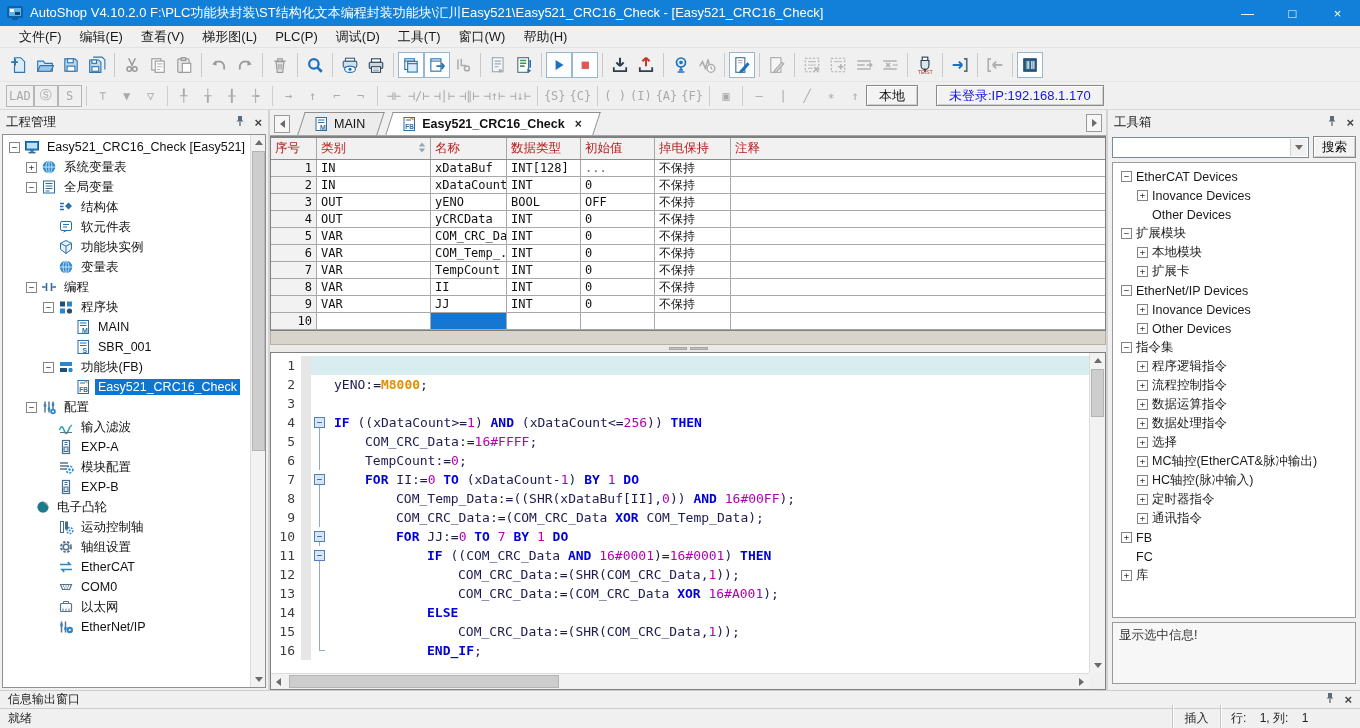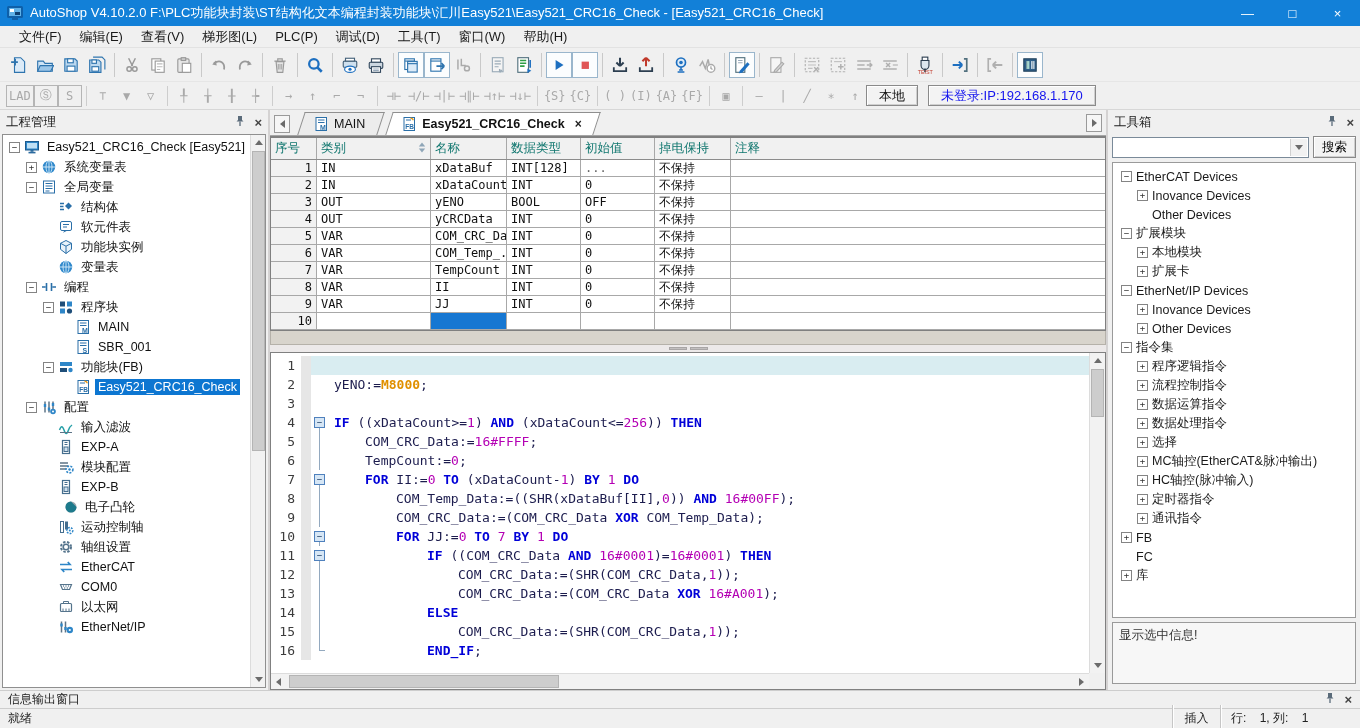--- a/index.html
+++ b/index.html
@@ -22,21 +22,21 @@
   .toolbar1 { height:34px; background:#f0f0f0; display:flex; align-items:center; padding-left:6px; border-bottom:1px solid #e6e6e6; }
   .tbtn { width:26px; height:26px; display:flex; align-items:center; justify-content:center; border:1px solid transparent; }
   .tbtn.boxed { border:1px solid #9ab6cc; background:#fbfdfe; }
   .tbtn svg { width:18px; height:18px; }
   .tsep { width:1px; height:24px; background:#c9c9c9; margin:0 4px; }
 
   .toolbar2 { height:28px; background:#f0f0f0; display:flex; align-items:center; padding-left:6px; border-bottom:1px solid #d7d7d7; position:relative; }
   .lbtn { min-width:24px; height:22px; display:flex; align-items:center; justify-content:center; color:#a9a9a9; font-size:12px; font-family:"DejaVu Sans Mono",monospace; white-space:nowrap; padding:0 2px; }
   .lbtn.boxed2 { border:1px solid #b5b5b5; }
   .lsep { width:1px; height:20px; background:#cdcdcd; margin:0 4px; }
-  .connbtns { position:absolute; left:866px; top:3px; display:flex; gap:10px; }
+  .connbtns { position:absolute; left:866px; top:3px; display:flex; gap:18px; }
   .connbtn { height:21px; padding:1px 12px; background:#f3f3f3; border:1px solid #8a8a8a; box-shadow:inset 1px 1px 0 #ffffff, inset -1px -1px 0 #cfcfcf; font-size:13px; display:flex; align-items:center; }
   .connbtn.blue { color:#1414ee; }
 
   
   .main { flex:1 1 auto; display:flex; min-height:0; background:#eceaea; }
   .panel-title { height:24px; display:flex; align-items:center; padding:0 6px; font-size:12.5px; color:#1a1a1a; }
   .ptools { margin-left:auto; display:flex; align-items:center; gap:8px; color:#444; }
   .ptools svg { width:12px; height:12px; }
   .pclose { font-size:13px; font-weight:bold; line-height:1; }
 
@@ -74,21 +74,21 @@
   .tab .ticon { margin-right:5px; }
   .tablabel { font-size:12.5px; }
   .tab.active .tablabel { font-weight:bold; }
   .tabclose { margin-left:10px; font-size:12px; color:#222; font-weight:bold; }
 
   
   .vartable { margin:0; background:#fff; border:1px solid #808080; border-top:2px solid #808080; }
   .vrow { display:flex; height:17px; border-bottom:1px solid #a8a8a8; }
   .vrow.head { height:22px; background:#f1f1f1; border-bottom:1px solid #8c8c8c; }
   .vcell { border-right:1px solid #a8a8a8; padding:0 4px; display:flex; align-items:center; overflow:hidden; white-space:nowrap; font-family:"DejaVu Sans Mono",monospace; font-size:12px; color:#101010; }
-  .vrow.head .vcell { font-family:"Liberation Sans","DejaVu Sans",sans-serif; font-size:12.5px; color:#0f766e; }
+  .vrow.head .vcell { font-family:"Liberation Sans","DejaVu Sans",sans-serif; font-size:12.5px; color:#b91c1c; }
   .c0 { width:46px; justify-content:flex-end; background:#f2f2f2; }
   .vrow.head .c0 { background:#f1f1f1; justify-content:flex-start; }
   .c1 { width:114px; position:relative; }
   .c2 { width:76px; } .c3 { width:74px; } .c4 { width:74px; } .c5 { width:76px; }
   .c6 { flex:1; border-right:none; }
   .c5 { font-family:"Liberation Sans","DejaVu Sans",sans-serif; }
   .vcell.selcell { background:#1677d2; }
   .sortglyph { position:absolute; right:4px; top:4px; display:flex; flex-direction:column; gap:1px; }
   .sortglyph .tri.up { border-bottom-color:#8fa6b8; transform:scale(.8); }
   .sortglyph .tri.down { border-top-color:#8fa6b8; transform:scale(.8); }
@@ -640,21 +640,21 @@
             </div>
             <div class="trow" style="padding-left: 40px;">
               <span class="texp none">−</span>
               <span class="ticon"><svg viewBox="0 0 16 16" fill="none">
                   <rect x="4.5" y="1.5" width="7" height="13" fill="#fff" stroke="#456e8e" stroke-width="1.2"></rect>
                   <path d="M6.5 3.5h3M6.5 5.5h3" stroke="#456e8e"></path>
                   <rect x="6" y="8" width="4" height="4.5" fill="#cfe0ee" stroke="#456e8e"></rect>
                 </svg></span>
               <span class="tlabel">EXP-B</span>
             </div>
-            <div class="trow" style="padding-left: 44px;">
+            <div class="trow" style="padding-left: 16px;">
               <span class="texp none">−</span>
               <span class="ticon"><svg viewBox="0 0 16 16" fill="none">
                   <circle cx="9" cy="8" r="5.5" fill="#9aa7ad"></circle>
                   <path d="M14.5 8A5.5 5.5 0 1 1 9 2.5l5.5 5.5z" fill="#1d7a8c"></path>
                 </svg></span>
               <span class="tlabel">电子凸轮</span>
             </div>
             <div class="trow" style="padding-left: 40px;">
               <span class="texp none">−</span>
               <span class="ticon"><svg viewBox="0 0 16 16" fill="none">

